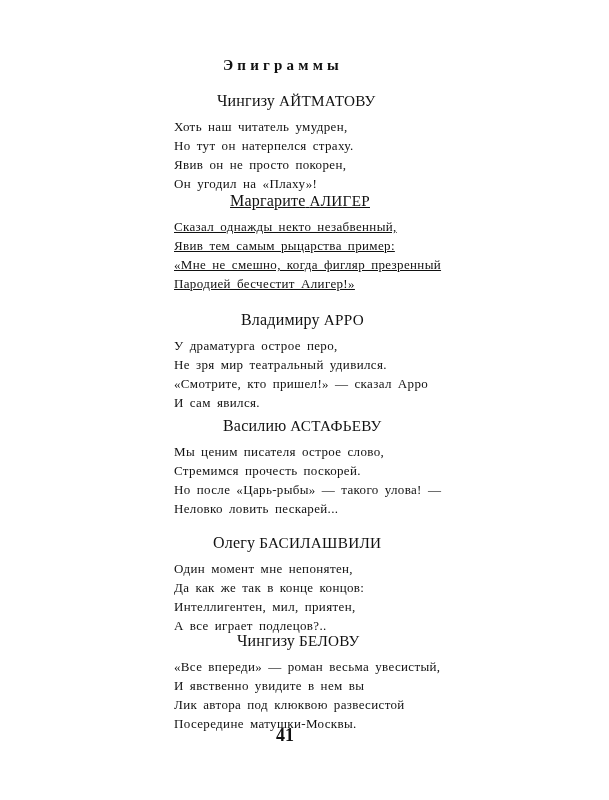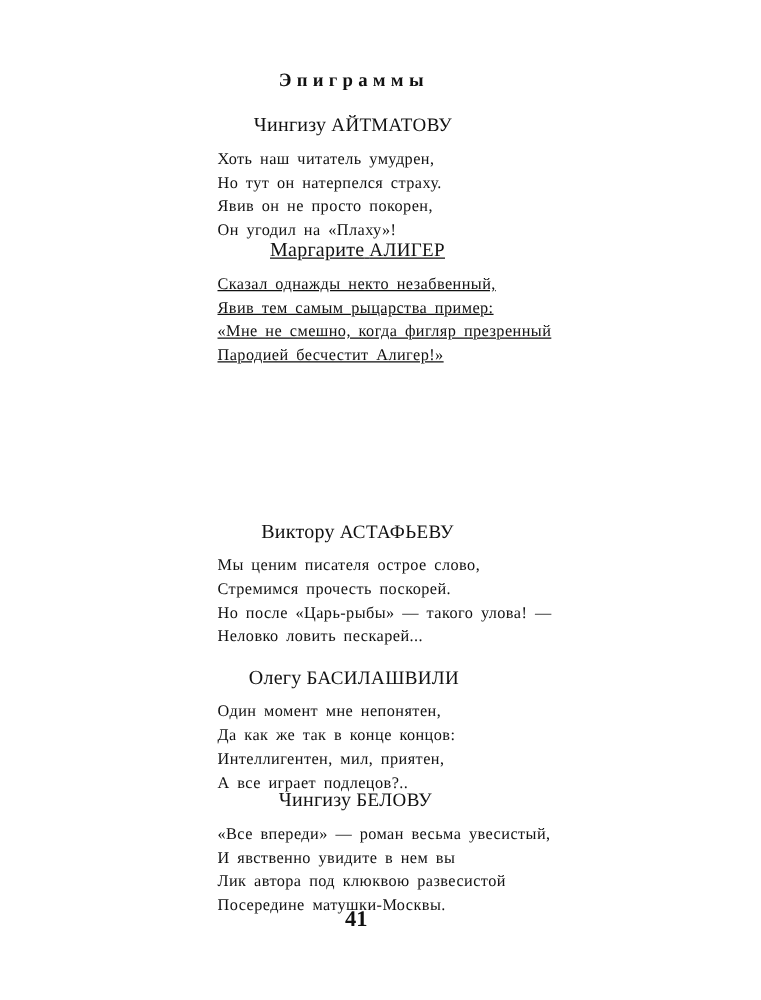--- a/index.html
+++ b/index.html
@@ -37,20 +37,21 @@
       width: 330px;
     }
     .poem-heading {
       display: block;
       font-size: 16px;
       line-height: 18px;
       white-space: nowrap;
     }
     .poem-heading .dedicatee {
       letter-spacing: 0.2px;
+      margin-left: 14px;
     }
     .poem-heading .surname {
       font-size: 15.2px;
       letter-spacing: 0.3px;
     }
     .verse {
       margin-top: 7px;
     }
     .verse-line {
       display: block;
@@ -96,24 +97,36 @@
       <span class="surname">АЛИГЕР</span>
     </div>
     <div class="verse">
       <span class="verse-line">Сказал однажды некто незабвенный,</span>
       <span class="verse-line">Явив тем самым рыцарства пример:</span>
       <span class="verse-line">«Мне не смешно, когда фигляр презренный</span>
       <span class="verse-line">Пародией бесчестит Алигер!»</span>
     </div>
   </div>
 
+  <div class="poem" style="top: 311px;">
+    <div class="poem-heading" style="padding-left: 53px;">
+      <span class="dedicatee">Владимиру</span>
+      <span class="surname">АРРО</span>
+    </div>
+    <div class="verse">
+      <span class="verse-line">У драматурга острое перо,</span>
+      <span class="verse-line">Не зря мир театральный удивился.</span>
+      <span class="verse-line">«Смотрите, кто пришел!» — сказал Арро</span>
+      <span class="verse-line">И сам явился.</span>
+    </div>
+  </div>
 
   <div class="poem" style="top: 417px;">
     <div class="poem-heading" style="padding-left: 35px;">
-      <span class="dedicatee">Виктору</span>
+      <span class="dedicatee">Василию</span>
       <span class="surname">АСТАФЬЕВУ</span>
     </div>
     <div class="verse">
       <span class="verse-line">Мы ценим писателя острое слово,</span>
       <span class="verse-line">Стремимся прочесть поскорей.</span>
       <span class="verse-line">Но после «Царь-рыбы» — такого улова! —</span>
       <span class="verse-line">Неловко ловить пескарей...</span>
     </div>
   </div>
 

